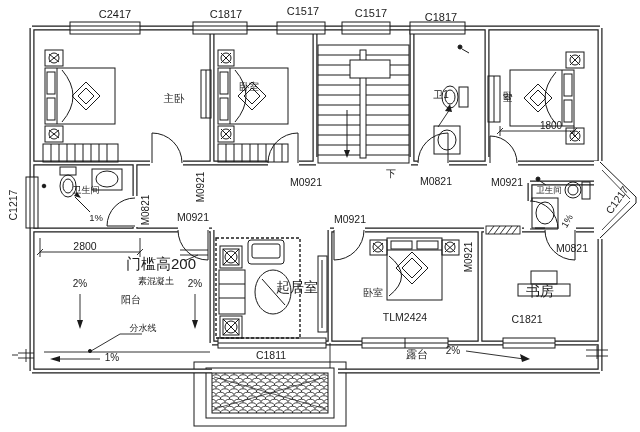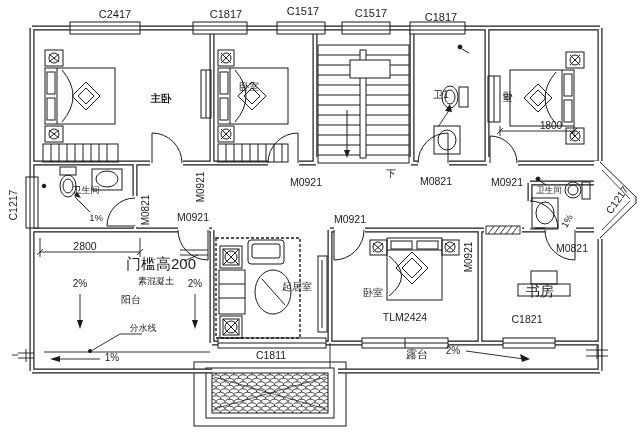--- a/index.html
+++ b/index.html
@@ -285,21 +285,21 @@
 </svg>
 
 <div id="labels-layer">
       <div class="lbl" style="left: 115px; top: 14px; font-size: 11px;">C2417</div>
       <div class="lbl" style="left: 226px; top: 14px; font-size: 11px;">C1817</div>
       <div class="lbl" style="left: 303px; top: 11px; font-size: 11px;">C1517</div>
       <div class="lbl" style="left: 371px; top: 13px; font-size: 11px;">C1517</div>
       <div class="lbl" style="left: 441px; top: 17px; font-size: 11px;">C1817</div>
       <div class="lbl" style="left: 13px; top: 205px; font-size: 10.5px; transform: translate(-50%, -50%) rotate(-90deg);">C1217</div>
       <div class="lbl" style="left: 617px; top: 200px; font-size: 10.5px; transform: translate(-50%, -50%) rotate(-55deg);">C1217</div>
-      <div class="lbl" style="left: 161px; top: 98px; font-size: 10.5px; font-weight: bold;">主卧</div>
+      <div class="lbl" style="left: 174px; top: 98px; font-size: 10.5px;">主卧</div>
       <div class="lbl" style="left: 249px; top: 87px; font-size: 10px;">卧室</div>
       <div class="lbl" style="left: 441px; top: 95px; font-size: 10px;">卫1</div>
       <div class="lbl vtext" style="left: 508px; top: 84px; font-size: 9.5px;">卧室</div>
       <div class="lbl" style="left: 551px; top: 126px; font-size: 10px;">1800</div>
       <div class="lbl" style="left: 391px; top: 174px; font-size: 10px;">下</div>
       <div class="lbl" style="left: 306px; top: 182px; font-size: 10.5px;">M0921</div>
       <div class="lbl" style="left: 436px; top: 181px; font-size: 10.5px;">M0821</div>
       <div class="lbl" style="left: 507px; top: 182px; font-size: 10.5px;">M0921</div>
       <div class="lbl" style="left: 549px; top: 190px; font-size: 8.5px;">卫生间</div>
       <div class="lbl" style="left: 567px; top: 221px; font-size: 9.5px; transform: translate(-50%, -50%) rotate(-60deg);">1%</div>
@@ -310,21 +310,21 @@
       <div class="lbl" style="left: 201px; top: 187px; font-size: 10px; transform: translate(-50%, -50%) rotate(-90deg);">M0921</div>
       <div class="lbl" style="left: 193px; top: 217px; font-size: 10.5px;">M0921</div>
       <div class="lbl" style="left: 85px; top: 246px; font-size: 10.5px;">2800</div>
       <div class="lbl" style="left: 161px; top: 263px; font-size: 15px;">门槛高200</div>
       <div class="lbl" style="left: 156px; top: 281px; font-size: 9px;">素混凝土</div>
       <div class="lbl" style="left: 80px; top: 284px; font-size: 10px;">2%</div>
       <div class="lbl" style="left: 195px; top: 284px; font-size: 10px;">2%</div>
       <div class="lbl" style="left: 131px; top: 300px; font-size: 10px;">阳台</div>
       <div class="lbl" style="left: 143px; top: 328px; font-size: 9px;">分水线</div>
       <div class="lbl" style="left: 112px; top: 358px; font-size: 10px;">1%</div>
-      <div class="lbl" style="left: 297px; top: 287px; font-size: 10px;">起居室</div>
+      <div class="lbl" style="left: 297px; top: 287px; font-size: 14px;">起居室</div>
       <div class="lbl" style="left: 271px; top: 355px; font-size: 10.5px;">C1811</div>
       <div class="lbl" style="left: 350px; top: 219px; font-size: 10.5px;">M0921</div>
       <div class="lbl" style="left: 373px; top: 293px; font-size: 10px;">卧室</div>
       <div class="lbl" style="left: 405px; top: 317px; font-size: 10.5px;">TLM2424</div>
       <div class="lbl" style="left: 469px; top: 257px; font-size: 10px; transform: translate(-50%, -50%) rotate(-90deg);">M0921</div>
       <div class="lbl" style="left: 540px; top: 291px; font-size: 14px;">书房</div>
       <div class="lbl" style="left: 527px; top: 319px; font-size: 10.5px;">C1821</div>
       <div class="lbl" style="left: 417px; top: 354px; font-size: 11px;">露台</div>
       <div class="lbl" style="left: 453px; top: 351px; font-size: 10px;">2%</div>
     </div>

